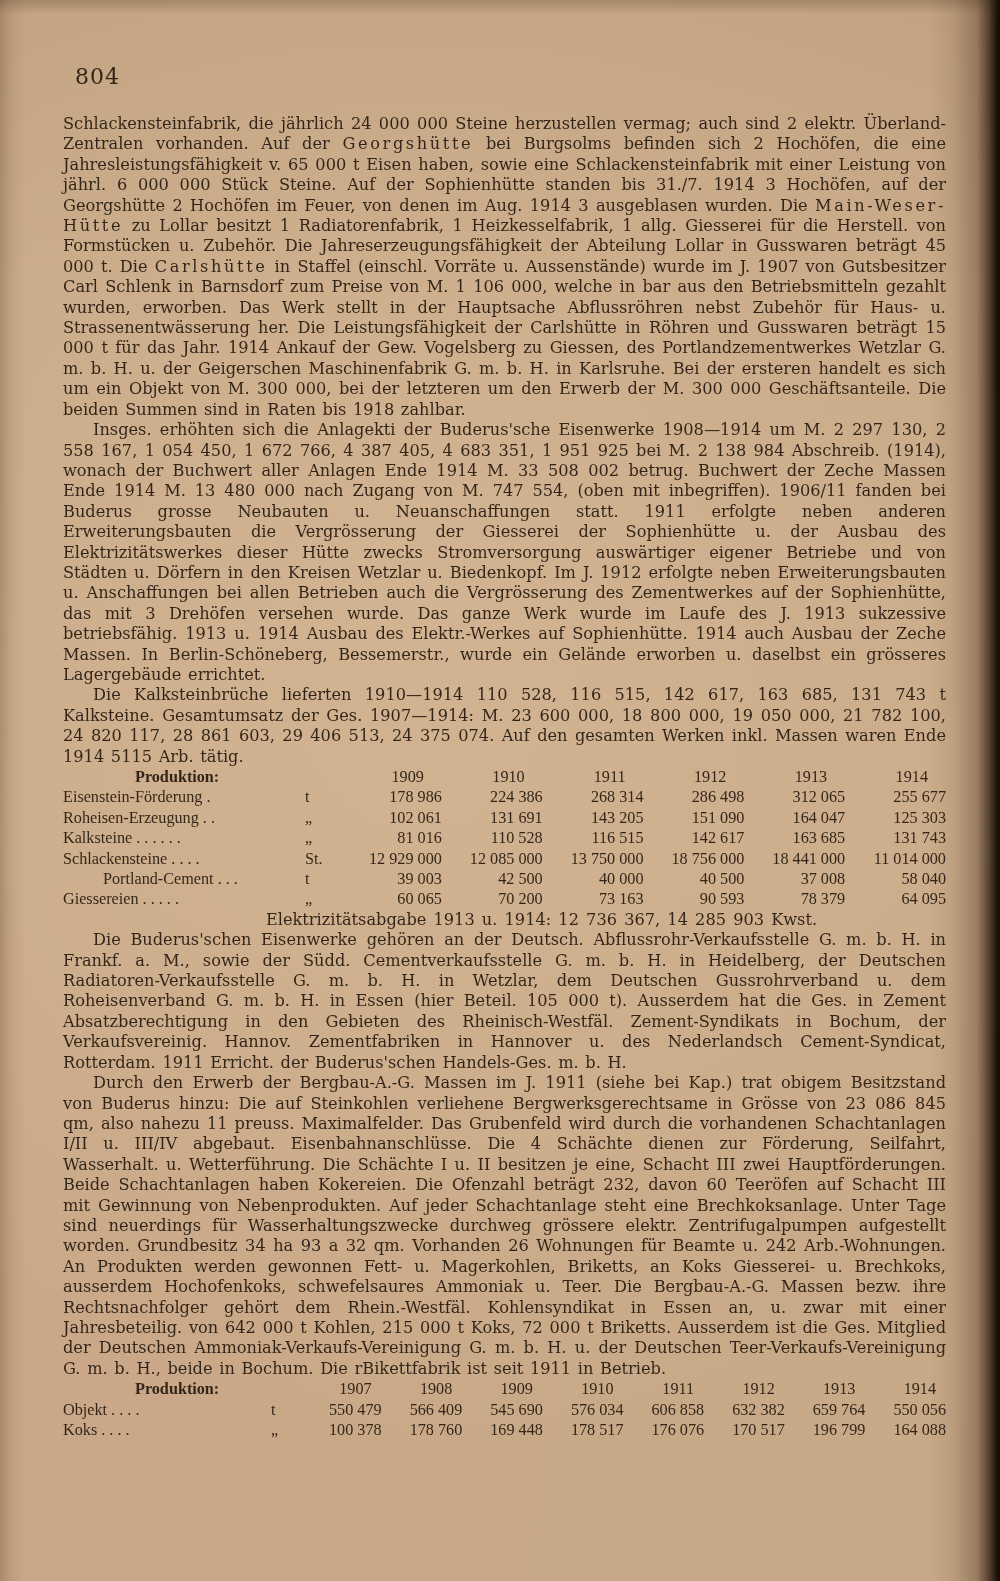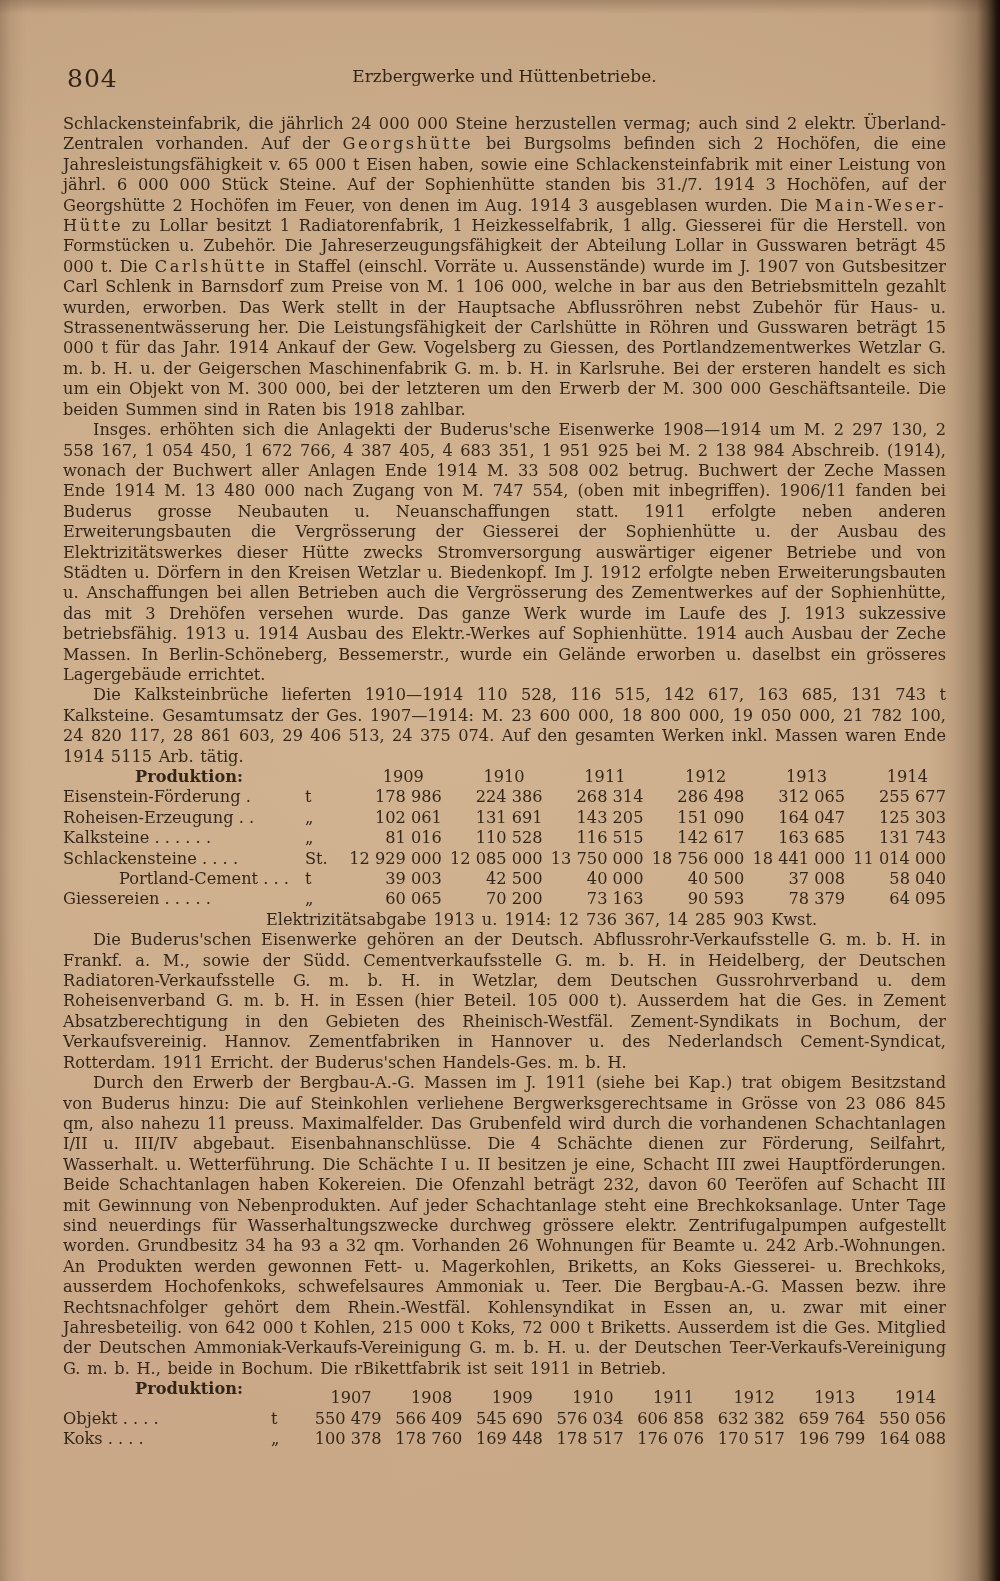--- a/index.html
+++ b/index.html
@@ -34,62 +34,61 @@
       rgba(47,29,16,0.72) 84%,
       rgba(26,15,8,0.96) 95%,
       #150c06 100%);
     pointer-events:none;
   }
   .sheet {
     position:absolute; left:63px; top:64px; width:883px;
   }
   .header { position:relative; height:24px; margin-bottom:26px; }
   .pagenum {
-    position:absolute; left:4px; top:0;
-    font-size:25px; letter-spacing:1px;
+    position:absolute; left:12px; top:0;
+    font-size:22px; letter-spacing:1px;
   }
   .ptitle {
     position:absolute; left:0; right:0; top:2px;
     text-align:center; font-size:17px;
   }
   .para {
     margin:0;
     font-size:16.2px; line-height:20.4px;
     text-align:justify;
     word-spacing:1.5px;
   }
   .para.indent { text-indent:30px; }
   .sperr { letter-spacing:2.6px; }
   .elek { text-align:center; padding-left:74px; word-spacing:2px; }
 
-  .prod-table { font-size:16.2px; line-height:20.4px; }
+  .prod-table { font-size:16.2px; line-height:20.4px;font-family:Liberation Serif, serif; }
   .trow { display:flex; white-space:nowrap; }
   .tlabel { width:242px; overflow:hidden; }
   .tlabel.span { width:auto; }
-  .tlabel.sub { padding-left:40px; width:242px; box-sizing:border-box;text-align:center; }
+  .tlabel.sub { padding-left:40px; width:242px; box-sizing:border-box; }
   .tlabel.head { font-weight:bold; padding-left:72px; width:242px; box-sizing:border-box; }
   .tunit { width:36px; }
   .ycell, .vcell { flex:1 1 0; text-align:right; }
   .ycell { padding-right:18px; box-sizing:border-box;text-align:right; }
   .t2 .tlabel { width:208px; }
   .t2 .tlabel.head { width:208px; }
   .t2 .tunit { width:30px; }
-  .t2 .ycell { padding-right:10px;margin-top:9px; }
+  .t2 .ycell { padding-right:10px; }
 </style>
 </head>
 <body>
 
 <div class="page">
   <div class="edge-top"></div>
   <div class="edge-left"></div>
 
   <div class="sheet">
     <div class="header">
       <span class="pagenum">804</span>
-      <span class="ptitle">Erzbergwerke und Hüttenbetriebe.</span>
     </div>
 
     <div id="paras-top">
         <p class="para"><span>Schlackensteinfabrik, die jährlich 24 000 000 Steine herzustellen vermag; auch sind 2 elektr. Überland-Zentralen vorhanden.  Auf der </span><span class="sperr">Georgshütte</span><span> bei Burgsolms befinden sich 2 Hochöfen, die eine Jahresleistungsfähigkeit v. 65 000 t Eisen haben, sowie eine Schlackensteinfabrik mit einer Leistung von jährl. 6 000 000 Stück Steine.  Auf der Sophienhütte standen bis 31./7. 1914 3 Hochöfen, auf der Georgshütte 2 Hochöfen im Feuer, von denen im Aug. 1914 3 ausgeblasen wurden.  Die </span><span class="sperr">Main-Weser-Hütte</span><span> zu Lollar besitzt 1 Radiatorenfabrik, 1 Heizkesselfabrik, 1 allg. Giesserei für die Herstell. von Formstücken u. Zubehör. Die Jahreserzeugungsfähigkeit der Abteilung Lollar in Gusswaren beträgt 45 000 t. Die </span><span class="sperr">Carlshütte</span><span> in Staffel (einschl. Vorräte u. Aussenstände) wurde im J. 1907 von Gutsbesitzer Carl Schlenk in Barnsdorf zum Preise von M. 1 106 000, welche in bar aus den Betriebsmitteln gezahlt wurden, erworben.  Das Werk stellt in der Hauptsache Abflussröhren nebst Zubehör für Haus- u. Strassenentwässerung her.  Die Leistungsfähigkeit der Carlshütte in Röhren und Gusswaren beträgt 15 000 t für das Jahr.  1914 Ankauf der Gew. Vogelsberg zu Giessen, des Portlandzementwerkes Wetzlar G. m. b. H. u. der Geigerschen Maschinenfabrik G. m. b. H. in Karlsruhe.  Bei der ersteren handelt es sich um ein Objekt von M. 300 000, bei der letzteren um den Erwerb der M. 300 000 Geschäftsanteile.  Die beiden Summen sind in Raten bis 1918 zahlbar.</span></p>
         <p class="para indent"><span>Insges. erhöhten sich die Anlagekti der Buderus'sche Eisenwerke 1908—1914 um M. 2 297 130, 2 558 167, 1 054 450, 1 672 766, 4 387 405, 4 683 351, 1 951 925 bei M. 2 138 984 Abschreib. (1914), wonach der Buchwert aller Anlagen Ende 1914 M. 33 508 002 betrug.  Buchwert der Zeche Massen Ende 1914 M. 13 480 000 nach Zugang von M. 747 554, (oben mit inbegriffen). 1906/11 fanden bei Buderus grosse Neubauten u. Neuanschaffungen statt.  1911 erfolgte neben anderen Erweiterungsbauten die Vergrösserung der Giesserei der Sophienhütte u. der Ausbau des Elektrizitätswerkes dieser Hütte zwecks Stromversorgung auswärtiger eigener Betriebe und von Städten u. Dörfern in den Kreisen Wetzlar u. Biedenkopf.  Im J. 1912 erfolgte neben Erweiterungsbauten u. Anschaffungen bei allen Betrieben auch die Vergrösserung des Zementwerkes auf der Sophienhütte, das mit 3 Drehöfen versehen wurde.  Das ganze Werk wurde im Laufe des J. 1913 sukzessive betriebsfähig.  1913 u. 1914 Ausbau des Elektr.-Werkes auf Sophienhütte.  1914 auch Ausbau der Zeche Massen.  In Berlin-Schöneberg, Bessemerstr., wurde ein Gelände erworben u. daselbst ein grösseres Lagergebäude errichtet.</span></p>
         <p class="para indent"><span>Die Kalksteinbrüche lieferten 1910—1914 110 528, 116 515, 142 617, 163 685, 131 743 t Kalksteine.  Gesamtumsatz der Ges. 1907—1914: M. 23 600 000, 18 800 000, 19 050 000, 21 782 100, 24 820 117, 28 861 603, 29 406 513, 24 375 074.  Auf den gesamten Werken inkl. Massen waren Ende 1914 5115 Arb. tätig.</span></p>
       </div>
 
     <div id="table1" class="prod-table">
         <div class="trow head">

